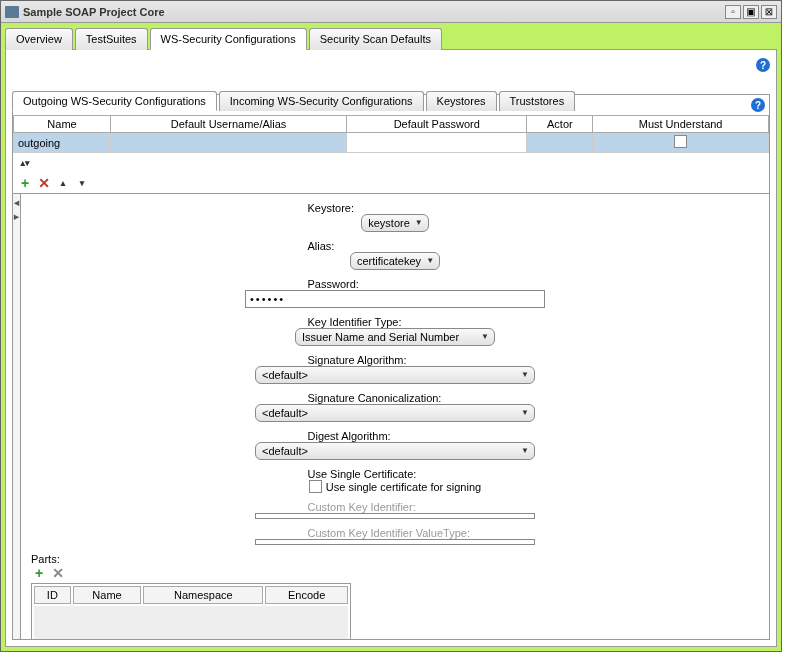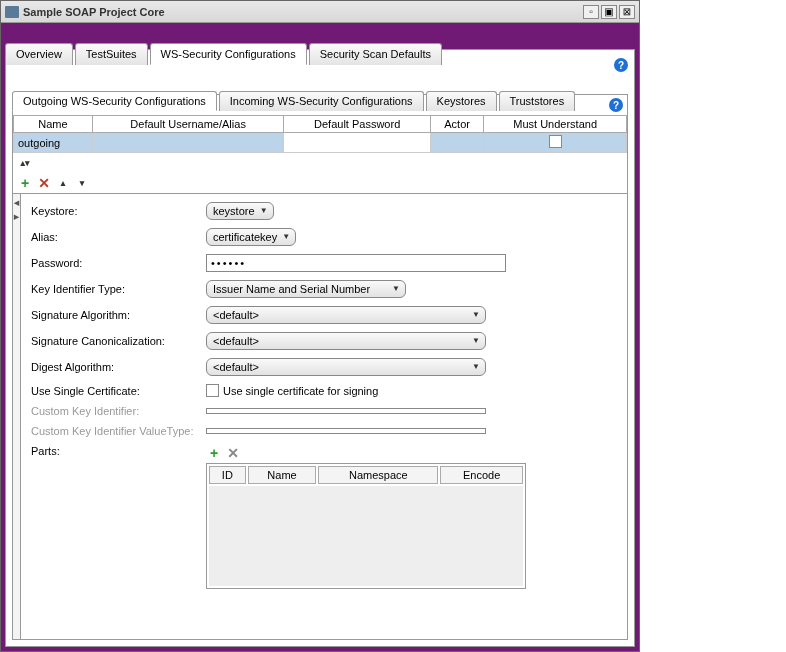--- a/index.html
+++ b/index.html
@@ -1,24 +1,24 @@
 <!DOCTYPE html>
 <html><head>
 <meta charset="utf-8">
 <style>
 * { box-sizing: border-box; font-family: Tahoma, Arial, sans-serif; font-size: 11px; }
 body { margin: 0; padding: 0; background: #fff; }
-.window { width: 640px; height: 652px; border: 1px solid #666; background: #701a75; display: flex; flex-direction: column; }
+.window { width: 782px; height: 652px; border: 1px solid #666; background: #bef264; display: flex; flex-direction: column; }
 .titlebar { background: linear-gradient(to bottom, #e8e8e8, #d8d8d8); border-bottom: 1px solid #999; height: 22px; display: flex; align-items: center; padding: 0 4px; }
 .titlebar-icon { width: 14px; height: 12px; background: #5a7a9a; margin-right: 4px; border-radius: 1px; }
 .titlebar-text { font-weight: bold; color: #333; flex: 1; }
 .titlebar-btn { width: 16px; height: 14px; border: 1px solid #888; background: #f0f0f0; margin-left: 2px; display: inline-flex; align-items: center; justify-content: center; cursor: pointer; font-size: 10px; line-height: 1; }
 .content { flex: 1; display: flex; flex-direction: column; padding: 4px; overflow: hidden; }
 .tabs { display: flex; border-bottom: 1px solid #999; }
-.tab { padding: 4px 10px; border: 1px solid #999; border-bottom: none; background: linear-gradient(to bottom,#fafafa,#e4e4e4); margin-right: 2px; border-radius: 3px 3px 0 0; cursor: pointer; position: relative; top: 16px; }
+.tab { padding: 4px 10px; border: 1px solid #999; border-bottom: none; background: linear-gradient(to bottom,#fafafa,#e4e4e4); margin-right: 2px; border-radius: 3px 3px 0 0; cursor: pointer; position: relative; top: 1px; }
 .tab.active { background: #fff; border-bottom: 1px solid #fff; }
 .panel { border: 1px solid #999; border-top: none; background: #fff; flex: 1; display: flex; flex-direction: column; padding: 6px; overflow: hidden; }
 .help-row { display: flex; justify-content: flex-end; padding: 2px 0; }
 .help-icon { width: 14px; height: 14px; border-radius: 50%; background: #1e6fd6; color: #fff; font-weight: bold; display: inline-flex; align-items: center; justify-content: center; font-size: 10px; cursor: pointer; }
 .subtabs { display: flex; border-bottom: 1px solid #999; }
 .subtab { padding: 3px 10px; border: 1px solid #999; border-bottom: none; background: linear-gradient(to bottom,#fafafa,#e4e4e4); margin-right: 2px; border-radius: 3px 3px 0 0; cursor: pointer; position: relative; top: 17px; }
 .subtab.active { background: #fff; border-bottom: 1px solid #fff; }
 .subpanel { border: 1px solid #999; border-top: none; flex: 1; display: flex; flex-direction: column; overflow: hidden; }
 .toolbar-row { display: flex; align-items: center; padding: 2px 4px; gap: 3px; }
 .icon-btn { width: 16px; height: 16px; cursor: pointer; display: inline-flex; align-items: center; justify-content: center; font-size: 14px; font-weight: bold; }
@@ -30,21 +30,21 @@
 .table td { border: 1px solid #ccc; padding: 2px 4px; height: 18px; }
 .row-selected { background: #bcd4ea; }
 .collapse-row { padding: 2px 4px; }
 .split { display: flex; flex: 1; border-top: 1px solid #999; overflow: hidden; }
 .left-pane { width: 150px; border-right: 1px solid #999; background: #fff; display: flex; flex-direction: column; }
 .entry-list { flex: 1; }
 .entry-item { padding: 2px 4px; cursor: pointer; }
 .entry-item.selected { background: #bcd4ea; }
 .splitter { width: 8px; background: #f4f4f4; border-right: 1px solid #999; cursor: col-resize; display: flex; flex-direction: column; align-items: center; justify-content: flex-start; padding-top: 2px; gap: 1px; font-size: 8px; color: #555;}
 .right-pane { flex: 1; padding: 8px 10px; overflow: auto; background: #fff; }
-.form-row { display: flex; align-items: center; margin-bottom: 8px; }
+.form-row { display: flex; align-items: center; margin-bottom: 8px; flex-direction: column; }
 .form-label { width: 175px; }
 .form-label.disabled { color: #999; }
 .sel { border: 1px solid #888; background: linear-gradient(to bottom,#fafafa,#e2e2e2); padding: 2px 18px 2px 6px; border-radius: 6px; position: relative; cursor: pointer; display: inline-block; min-width: 60px; }
 .sel::after { content: "▼"; position: absolute; right: 5px; top: 3px; font-size: 8px; color: #333; }
 .sel.wide { width: 280px; }
 .txt { border: 1px solid #888; padding: 2px 4px; background: #fff; }
 .txt.pw { width: 300px; letter-spacing: 2px; }
 .txt.id { width: 280px; }
 .chk-row { display: flex; align-items: flex-end; gap: 4px; }
 .chk { width: 13px; height: 13px; border: 1px solid #888; background: #fff; }

